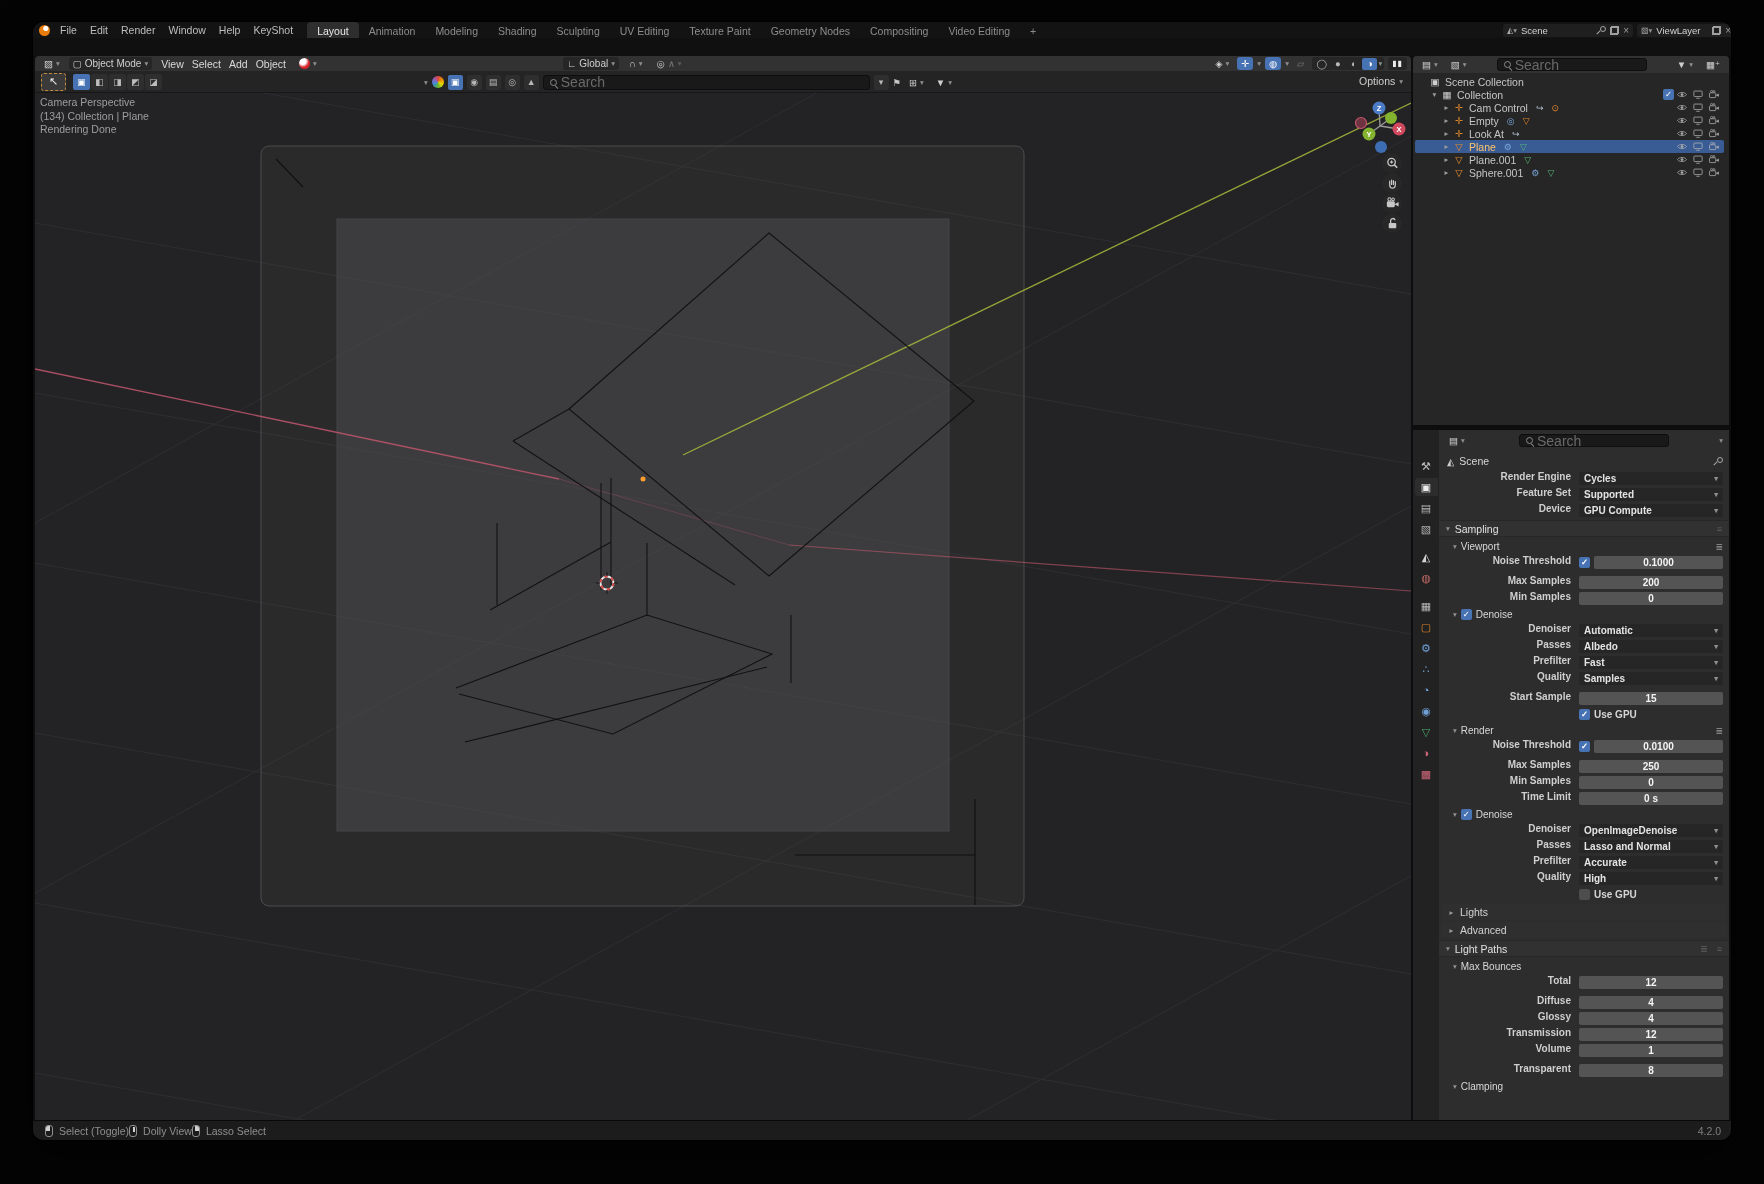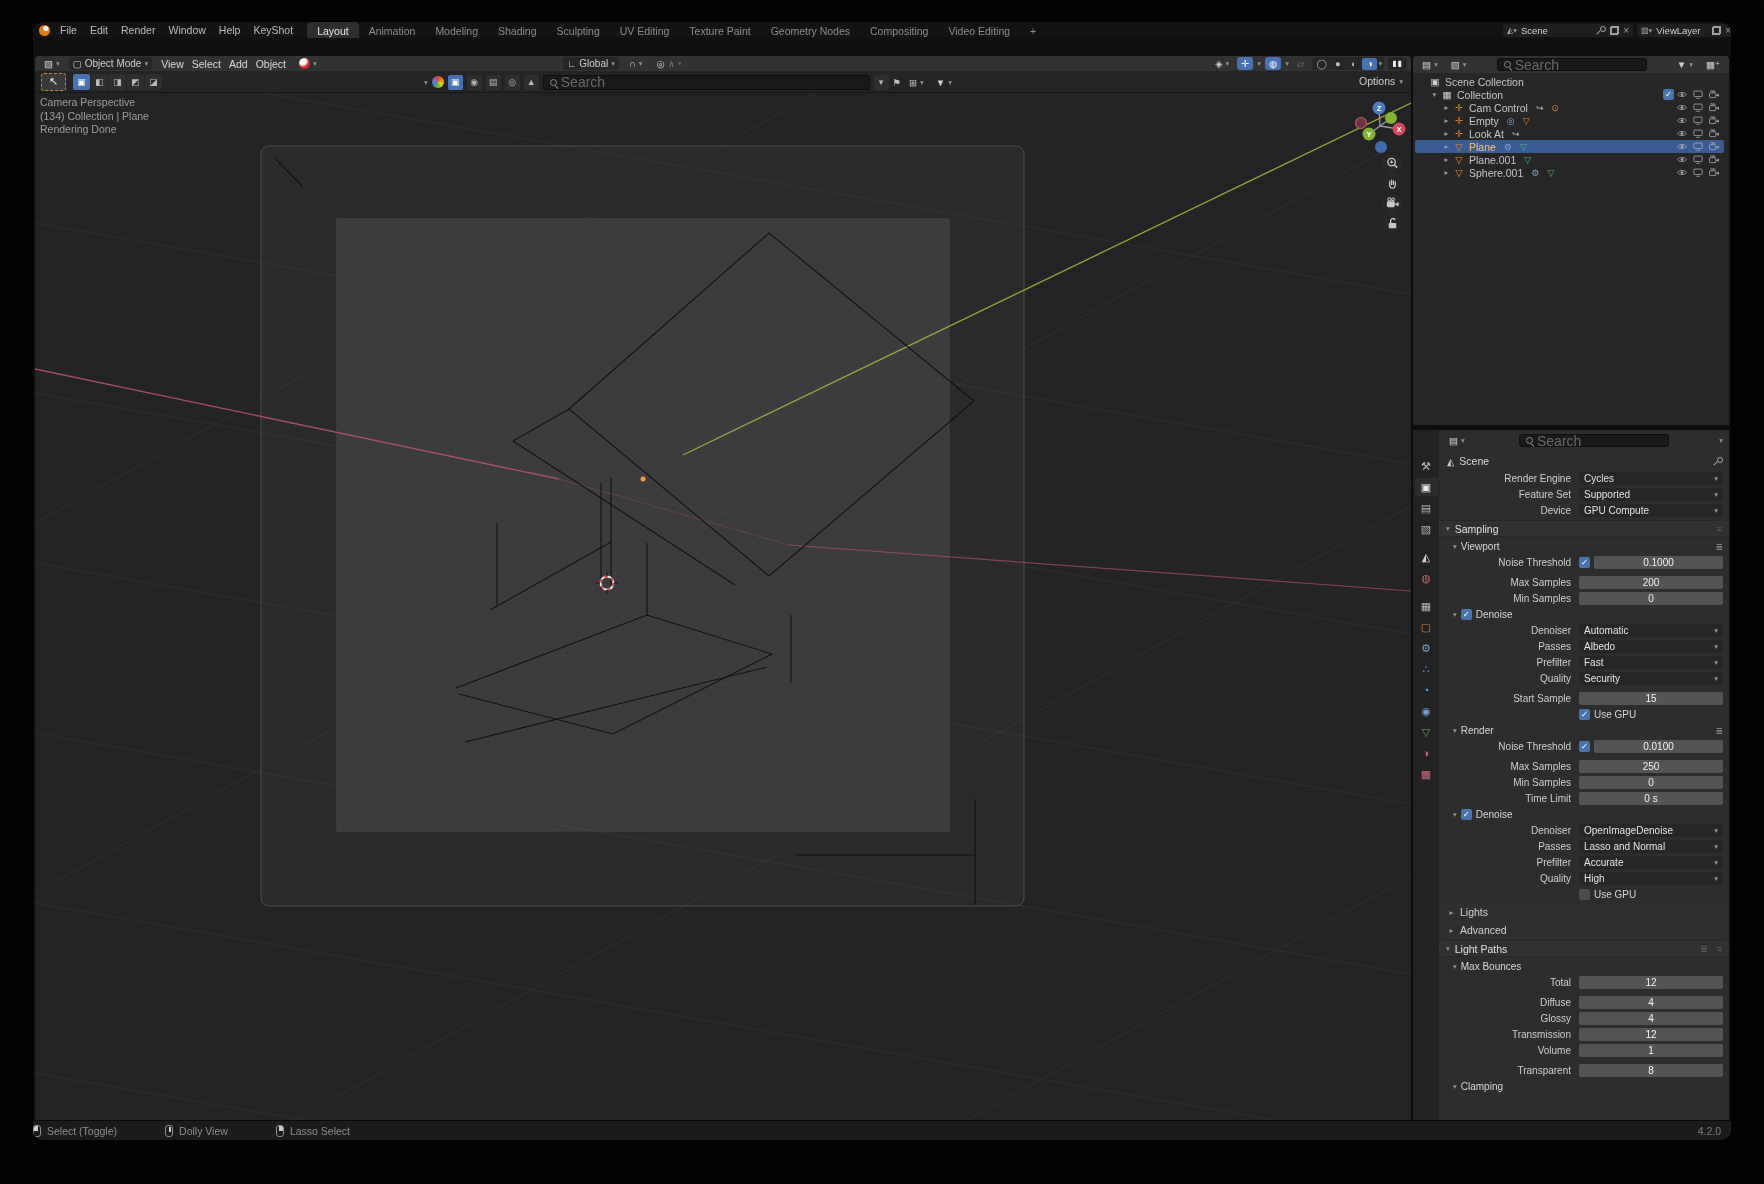--- a/index.html
+++ b/index.html
@@ -95,37 +95,37 @@
   .props{position:absolute;top:374px;left:0;right:0;bottom:0;background:#2d2d2d;display:flex;overflow:hidden;}
   .ptabs{width:26px;background:#222;padding-top:27px;display:flex;flex-direction:column;align-items:center;gap:3px;flex:none;}
   .ptab{width:23px;height:18px;display:flex;align-items:center;justify-content:center;font-size:11px;border-radius:3px 0 0 3px;}
   .ptab.active{background:#2d2d2d;}
   .ptab.gap{margin-top:7px;}
   .pmain{flex:1;display:flex;flex-direction:column;overflow:hidden;}
   .pheader{height:21px;display:flex;align-items:center;padding:0 6px;gap:6px;flex:none;}
   .pheader .search{width:150px;margin:0 auto;height:13px;}
   .pbody{flex:1;padding:0 6px 0 8px;font-size:10.5px;color:#c9c9c9;overflow:hidden;}
   .crumb{display:flex;align-items:center;gap:5px;height:20px;color:#d8d8d8;}
-  .prow{display:flex;align-items:center;height:15px;margin-bottom:1px;}
+  .prow{display:flex;height:15px;margin-bottom:1px;font-weight:bold;}
   .prow.gap{margin-top:5px;}
   .plab{width:132px;text-align:right;padding-right:8px;color:#cfcfcf;flex:none;font-size:10px;}
   .pfld{flex:1;display:flex;align-items:center;gap:4px;min-width:0;}
   .slider{flex:1;background:#545454;border-radius:2px;height:13px;line-height:13px;text-align:center;color:#f4f4f4;font-size:10px;}
   .dd{flex:1;background:#262626;border-radius:2px;height:13px;line-height:13px;display:flex;align-items:center;padding:0 5px;color:#e3e3e3;font-size:10px;}
   .ddv{flex:1;white-space:nowrap;overflow:hidden;}
   .cbl{color:#d5d5d5;font-size:10px;}
   .phead{display:flex;align-items:center;height:17px;background:#313131;margin:2px -6px 2px -8px;padding:0 7px;color:#e0e0e0;gap:5px;font-size:10.5px;border-top:1px solid #272727;border-bottom:1px solid #272727;}
   .drag{margin-left:auto;color:#606060;font-size:9px;}
   .sub{display:flex;align-items:center;height:15px;gap:4px;color:#d8d8d8;margin:1px 0 1px 6px;font-size:10px;}
   .preset{margin-left:auto;color:#9a9a9a;font-size:9px;}
   .cpanel{display:flex;align-items:center;gap:4px;height:16px;background:#2f2f2f;border-radius:3px;margin:2px -4px 2px -6px;padding:0 6px;color:#d2d2d2;font-size:10.5px;}
 
   
   .statusbar{position:absolute;left:0;right:0;bottom:0;height:20px;background:#1c1c1c;border-top:1px solid #090909;font-size:10.5px;color:#8f8f8f;display:flex;align-items:center;}
-  .sgroup{display:flex;align-items:center;margin-left:0;gap:48px;}
+  .sgroup{display:flex;align-items:center;margin-left:12px;}
   .shint{display:flex;align-items:center;}
   .mouse{width:8px;height:12px;border:1px solid #8f8f8f;border-radius:3px;position:relative;display:inline-block;margin-right:6px;}
   .m-left .mouse::after{content:'';position:absolute;left:0;top:0;width:3.5px;height:5px;background:#d0d0d0;border-radius:2px 0 0 0;}
   .m-middle .mouse::after{content:'';position:absolute;left:2.5px;top:1px;width:2px;height:5px;background:#d0d0d0;}
   .m-right .mouse::after{content:'';position:absolute;right:0;top:0;width:3.5px;height:5px;background:#d0d0d0;border-radius:0 2px 0 0;}
   .ver{margin-left:auto;margin-right:10px;color:#7f7f7f;}
   .ks-ball{width:11px;height:11px;border-radius:50%;background:radial-gradient(circle at 35% 30%,#fff 0 30%,#d3232a 58%);}
 </style>
 </head>
 <body>
@@ -702,21 +702,21 @@
                     <span class="dd">
                       <span class="ddv">Fast</span>
                       <span class="car">▾</span>
                     </span>
                   </span>
                 </div>
                 <div class="prow">
                   <span class="plab">Quality</span>
                   <span class="pfld">
                     <span class="dd">
-                      <span class="ddv">Security</span>
+                      <span class="ddv">Samples</span>
                       <span class="car">▾</span>
                     </span>
                   </span>
                 </div>
                 <div class="prow gap">
                   <span class="plab">Start Sample</span>
                   <span class="pfld">
                     <span class="slider">15</span>
                   </span>
                 </div>

